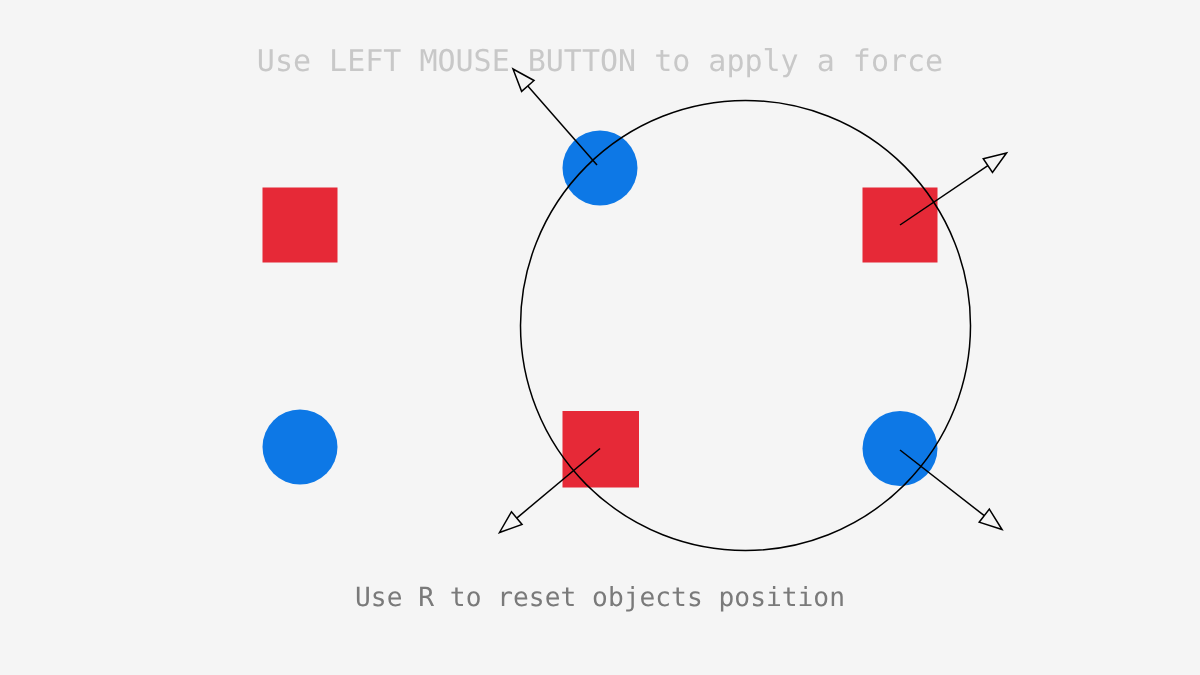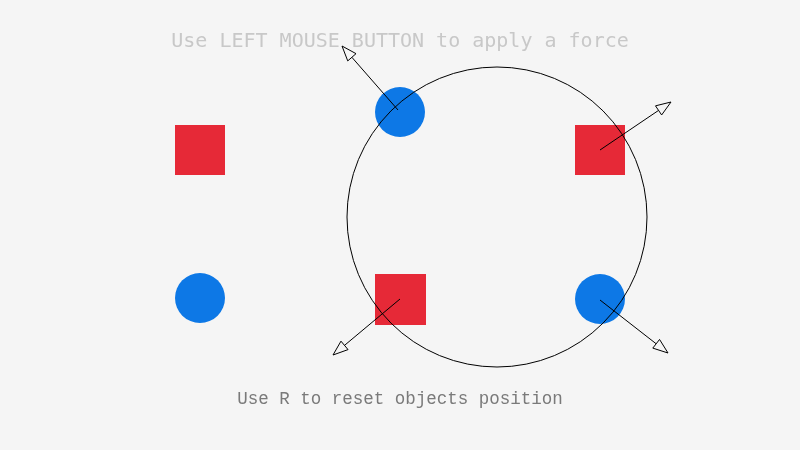--- a/index.html
+++ b/index.html
@@ -64,14 +64,14 @@
       <g>
         <line x1="400" y1="299" x2="344.50922651970876" y2="345.38034798352703" stroke="#000000" stroke-width="1"></line>
         <polygon points="333,355 340.98202078033535,341.1602982596338 348.0364322590822,349.60039770742026" fill="#f5f5f5" stroke="#000000" stroke-width="1"></polygon>
       </g>
       <g>
         <line x1="600" y1="300" x2="656.1690912326993" y2="343.7788505196039" stroke="#000000" stroke-width="1"></line>
         <polygon points="668,353 652.7880030898874,348.1168504009475 659.5501793755112,339.4408506382603" fill="#f5f5f5" stroke="#000000" stroke-width="1"></polygon>
       </g>
     </svg>
   <div class="hint hint-top" style="color: rgb(200, 200, 200);">Use LEFT MOUSE BUTTON to apply a force</div>
-  <div class="hint hint-bottom" style="color: rgb(122, 122, 122); font-family: Liberation Mono, monospace;">Use R to reset objects position</div>
+  <div class="hint hint-bottom" style="color: rgb(122, 122, 122);">Use R to reset objects position</div>
 </div>
 
 </body></html>

